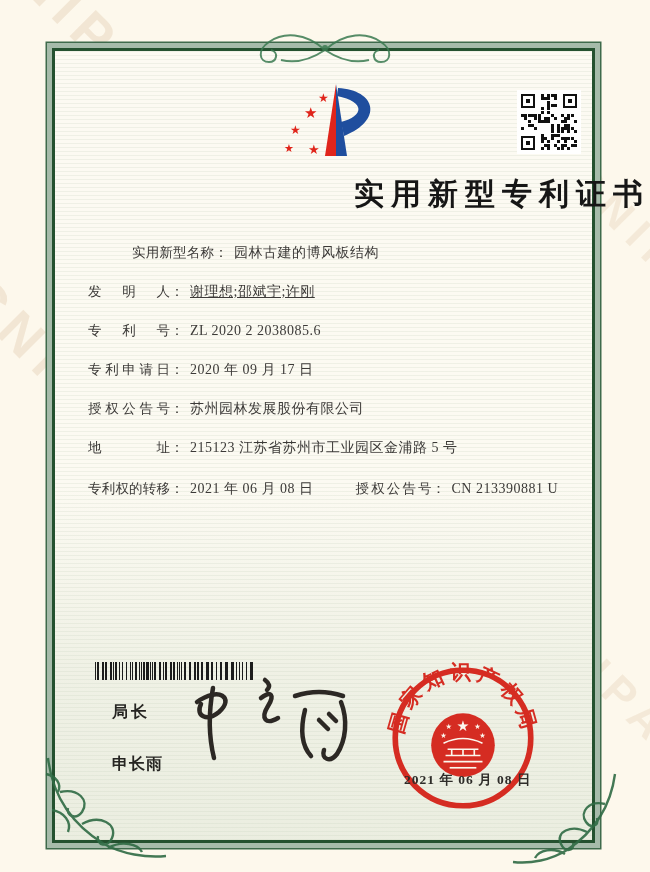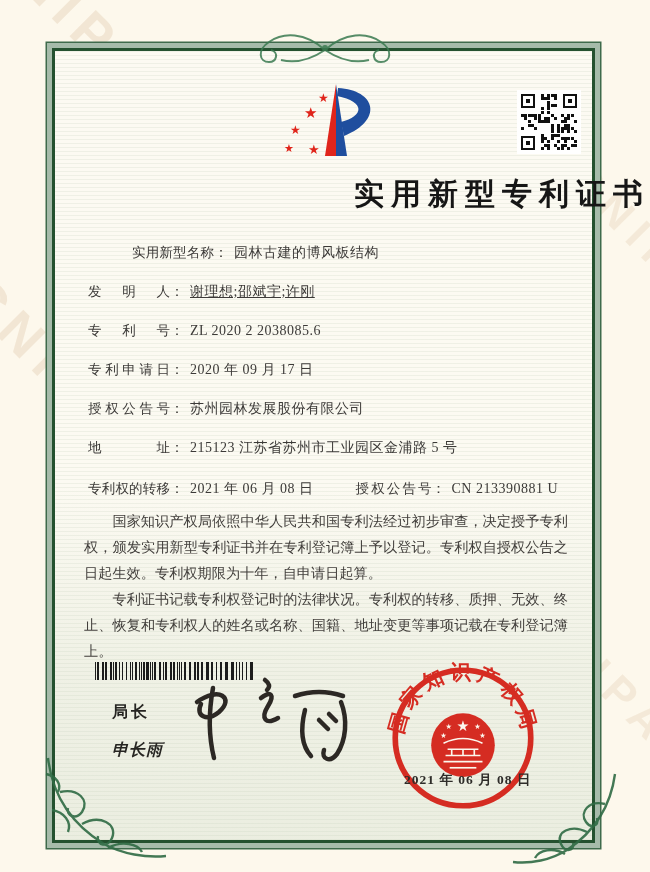--- a/index.html
+++ b/index.html
@@ -60,21 +60,21 @@
 
   .paras{ position:absolute; left:84px; top:508px; width:484px; font-size:14.2px;
     line-height:26px; color:#413e3b; text-align:justify; }
   .paras p{ text-indent:2em; }
 
   .barcode{ position:absolute; left:95px; top:662px; width:162px; height:18px; }
   .barcode i{ position:absolute; top:0; height:18px; background:#1c1c1c; }
 
   .director{ position:absolute; left:112px; top:702px; font-family:"Liberation Sans",sans-serif;
     font-weight:600; font-size:16px; color:#262522; letter-spacing:3px; }
-  .director .name{ margin-top:17px; letter-spacing:1px;font-style:italic; }
+  .director .name{ margin-top:31px; letter-spacing:1px; }
 
   .sig{ position:absolute; left:183px; top:668px; width:180px; height:112px; }
 
   .seal{ position:absolute; left:386px; top:661px; width:154px; height:154px; opacity:.96; }
   .sealdate{
     position:absolute; left:404px; top:771px; width:160px; font-size:13.5px;
     color:#2e2c29; letter-spacing:1px; font-weight:bold;
   }
 
   .footer{ position:absolute; left:0; top:820px; width:650px; text-align:center;
@@ -252,24 +252,20 @@
       <span class="flabel">授权公告号</span><span class="fcolon">：</span><span class="fvalue">苏州园林发展股份有限公司</span>
     </div>
     <div class="frow" style="top:195px;">
       <span class="flabel">地址</span><span class="fcolon">：</span><span class="fvalue">215123 江苏省苏州市工业园区金浦路 5 号</span>
     </div>
     <div class="frow" style="top:236px;">
       <span class="flabel">专利权的转移</span><span class="fcolon">：</span><span class="fvalue">2021 年 06 月 08 日</span><span class="fpair2"><span class="flabel" style="width:76px;">授权公告号</span><span class="fcolon">：</span><span class="fvalue">CN 213390881 U</span></span>
     </div>
   </div>
 
-  <div class="paras">
-    <p>国家知识产权局依照中华人民共和国专利法经过初步审查，决定授予专利权，颁发实用新型专利证书并在专利登记簿上予以登记。专利权自授权公告之日起生效。专利权期限为十年，自申请日起算。</p>
-    <p>专利证书记载专利权登记时的法律状况。专利权的转移、质押、无效、终止、恢复和专利权人的姓名或名称、国籍、地址变更等事项记载在专利登记簿上。</p>
-  </div>
 
   <div class="barcode" id="barcode">
       <i style="left: 0px; width: 1px;"></i>
       <i style="left: 2px; width: 2px;"></i>
       <i style="left: 7px; width: 2px;"></i>
       <i style="left: 10px; width: 2px;"></i>
       <i style="left: 15px; width: 2px;"></i>
       <i style="left: 18px; width: 1px;"></i>
       <i style="left: 20px; width: 2px;"></i>
       <i style="left: 24px; width: 1px;"></i>

